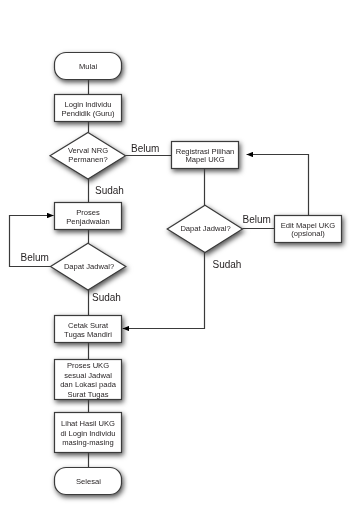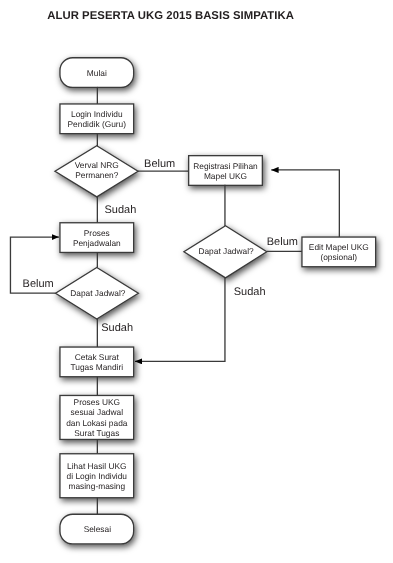--- a/index.html
+++ b/index.html
@@ -9,21 +9,20 @@
   svg{position:absolute;left:0;top:0;}
   .nodetext{font-family:"Liberation Sans",sans-serif;font-size:7.6px;fill:#231f20;text-anchor:middle;}
   .edgelabel{font-family:"Liberation Sans",sans-serif;font-size:10px;fill:#231f20;}
   .shape{fill:#ffffff;stroke:#3a3a3a;stroke-width:1.2;}
   .line{stroke:#3a3a3a;stroke-width:1.2;fill:none;}
 </style>
 </head>
 <body>
 
 <div id="canvas">
-  <div class="title">ALUR PESERTA UKG 2015 BASIS SIMPATIKA</div>
   <svg width="357" height="512">
     <defs>
       <marker id="ah" markerWidth="7" markerHeight="5.6" refX="6.7" refY="2.8" orient="auto" markerUnits="userSpaceOnUse">
         <path d="M0,0 L6.8,2.8 L0,5.6 z" fill="#000000"></path>
       </marker>
       <filter id="shad" x="-40%" y="-40%" width="200%" height="200%">
         <feDropShadow dx="1.5" dy="2.4" stdDeviation="2.8" flood-color="#000000" flood-opacity="0.68"></feDropShadow>
       </filter>
     </defs>
 

